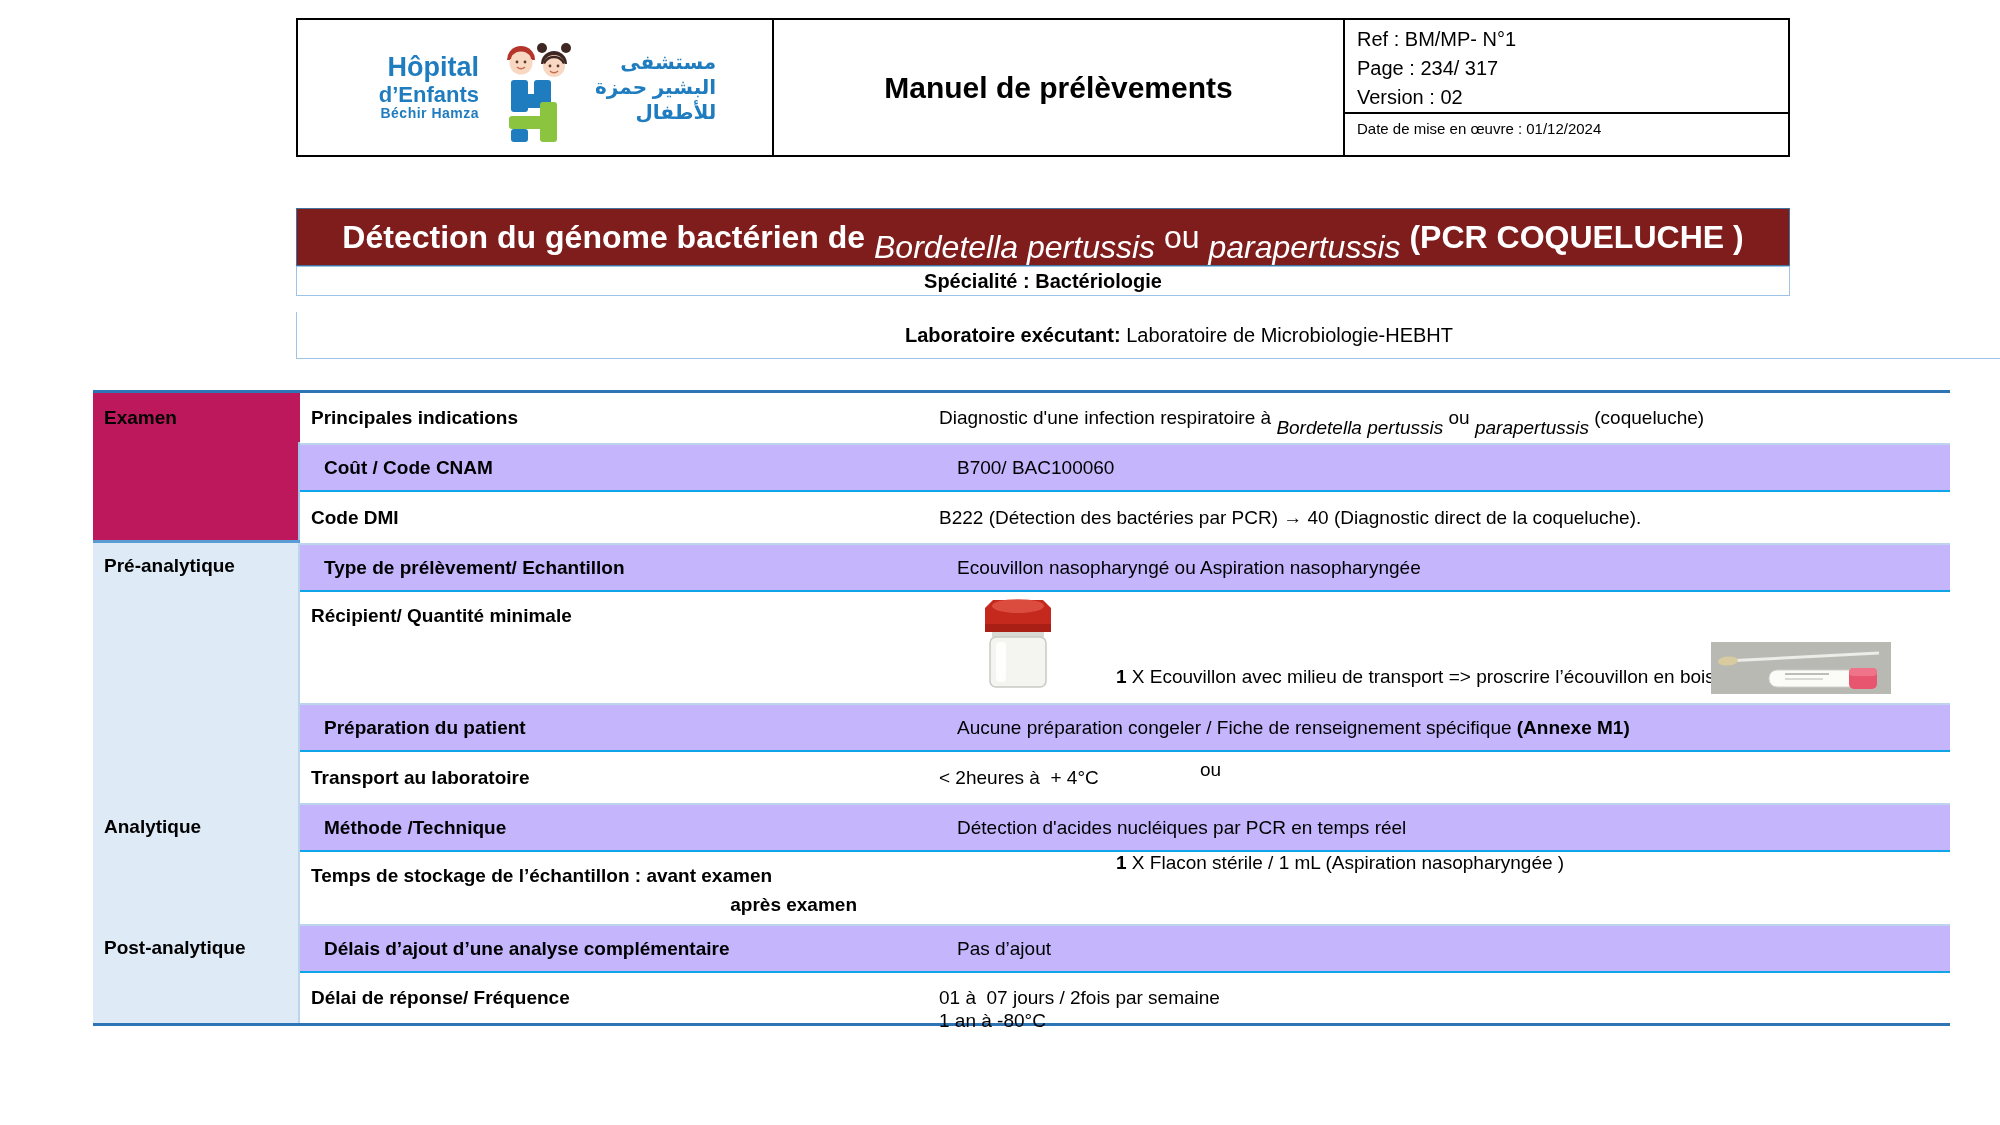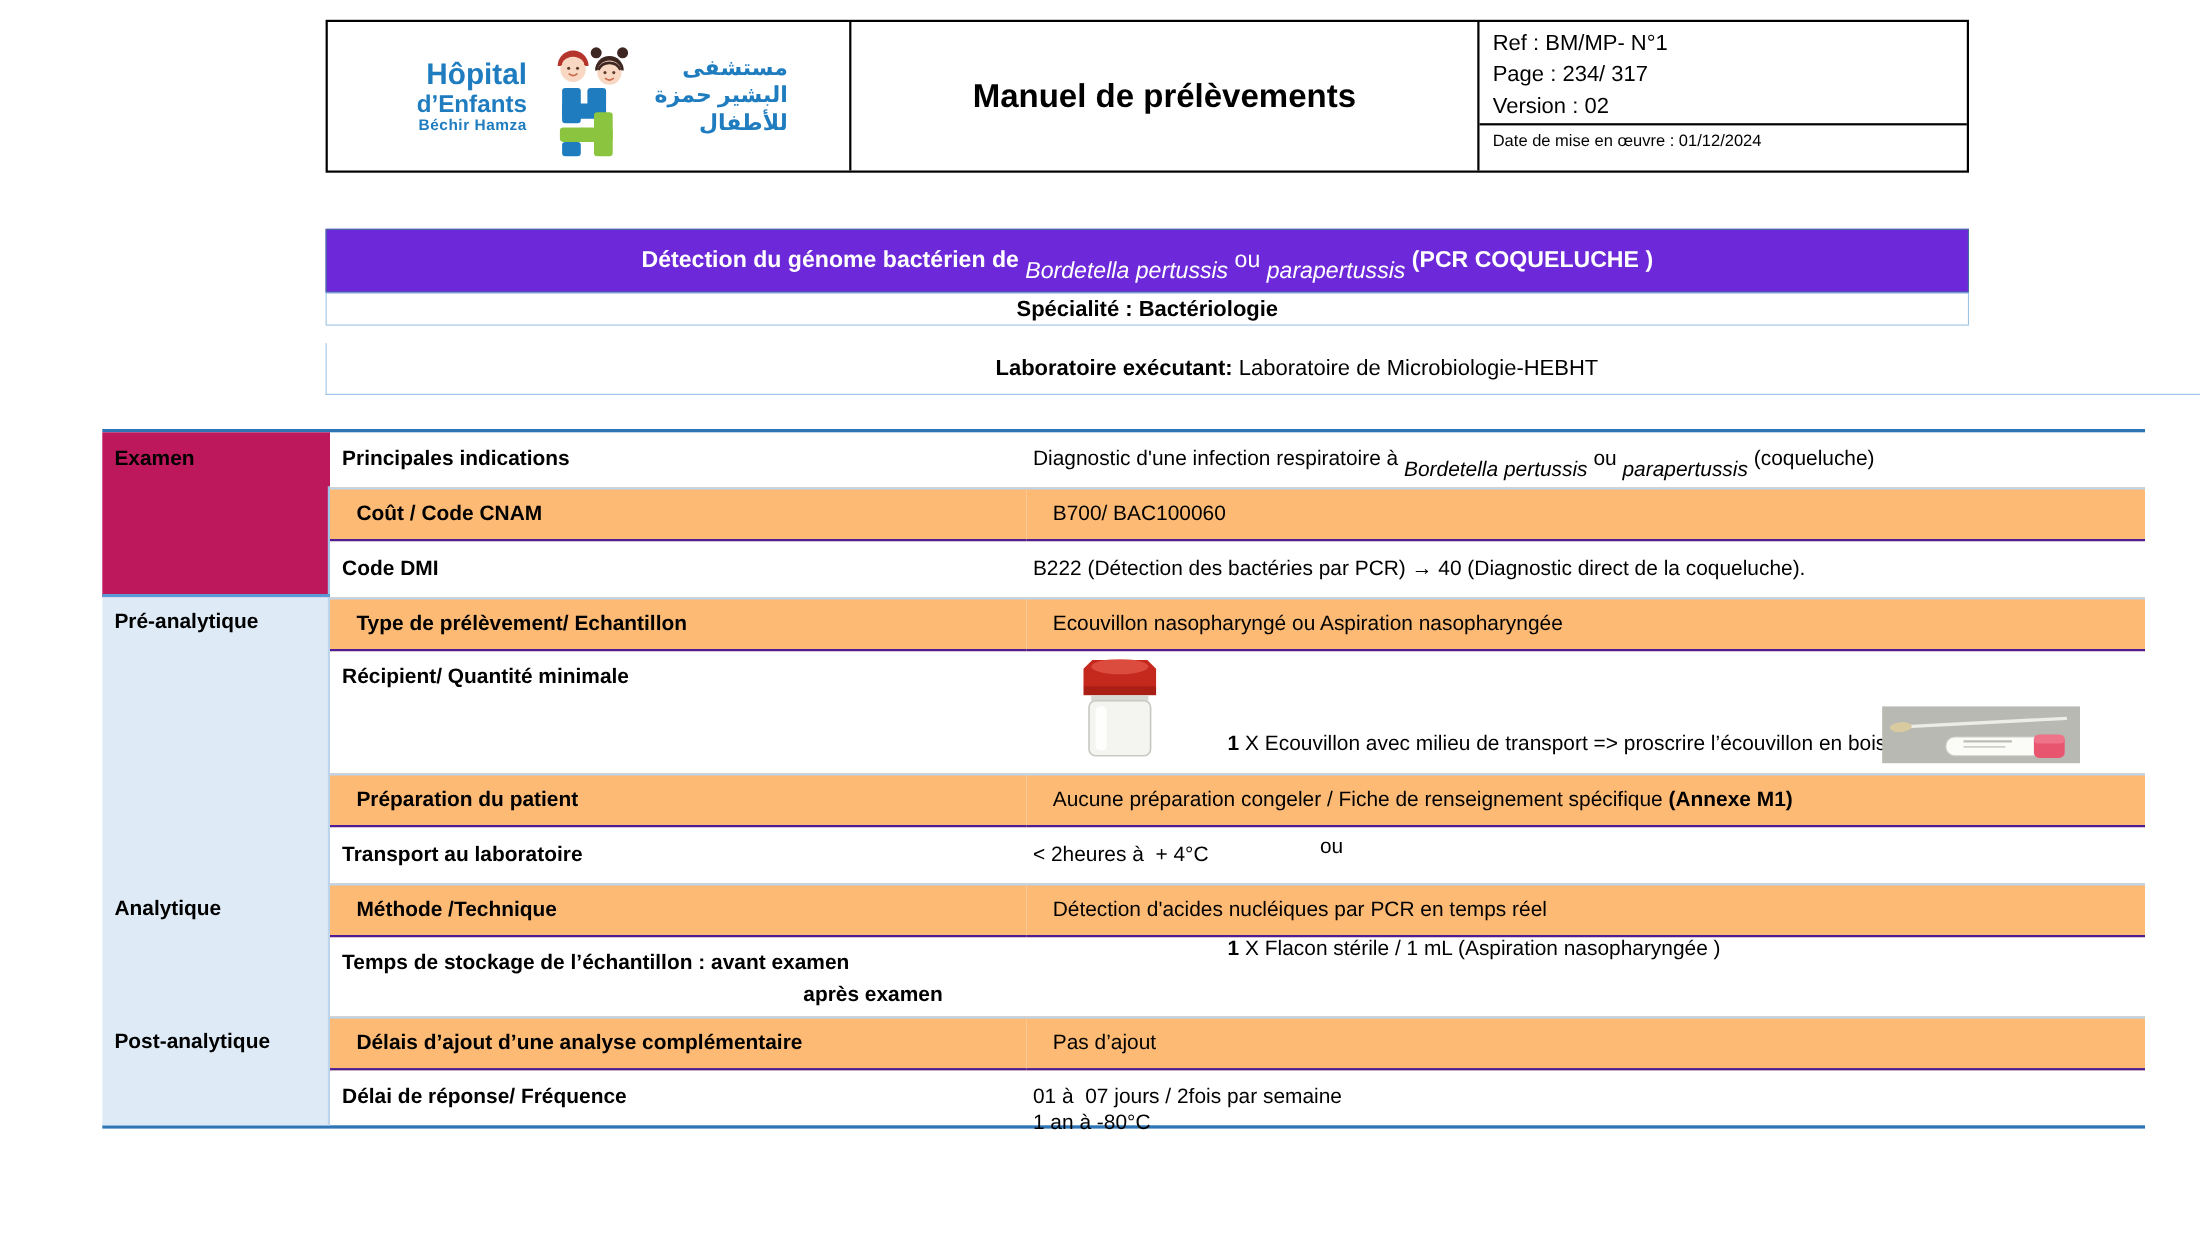--- a/index.html
+++ b/index.html
@@ -27,23 +27,23 @@
 
   .logo-fr { text-align:right; color:#1E7CBF; font-weight:bold; line-height:1.08; }
   .logo-fr .l1 { font-size:27px; }
   .logo-fr .l2 { font-size:22px; }
   .logo-fr .l3 { font-size:14px; letter-spacing:0.5px; }
   .logo-ar { text-align:right; color:#1E7CBF; font-weight:bold; font-size:20px; line-height:25px; }
 
   
   .banner {
     position:absolute; left:296px; top:208px; width:1494px; height:58px;
-    background:#6d28d9; border:1px solid #41719C; color:#fff;
+    background:#7f1d1d; border:1px solid #41719C; color:#fff;
     display:flex; align-items:center; justify-content:center;
-    font-size:21px; font-weight:bold; white-space:pre;
+    font-size:32px; font-weight:bold; white-space:pre;
   }
   .banner .it { font-style:italic; font-weight:400; }
   .banner .rg { font-weight:400; }
 
   .specrow {
     position:absolute; left:296px; top:266px; width:1494px; height:30px;
     border:1px solid #9DC3E6; display:flex; align-items:center; justify-content:center;
     font-size:20px; font-weight:bold;
   }
   .labrow {
@@ -76,21 +76,21 @@
   }
   .secl { position:absolute; left:11px; font-weight:bold; }
   .sec-pre  { top:12px; }
   .sec-ana  { top:273px; }
   .sec-post { top:394px; }
 
   .lbl { grid-column:2; font-weight:bold; display:flex; align-items:center; padding-left:11px; }
   .val { grid-column:3; display:flex; align-items:center; padding-left:6px; white-space:pre; }
   .r1{grid-row:1} .r2{grid-row:2} .r3{grid-row:3} .r4{grid-row:4} .r5{grid-row:5}
   .r6{grid-row:6} .r7{grid-row:7} .r8{grid-row:8} .r9{grid-row:9} .r10{grid-row:10} .r11{grid-row:11}
-  .blue { background:#fdba74; border-top:2px solid #BCD4EC; border-bottom:2px solid #4c1d95;padding-left:24px; }
+  .blue { background:#c4b5fd; border-top:2px solid #BCD4EC; border-bottom:2px solid #0ea5e9;padding-left:24px; }
   .it { font-style:italic;margin-top:20px; }
   .bd { font-weight:bold; }
 
   
   .lbl-top { align-items:flex-start; padding-top:13px; }
   .val-recip { position:relative; display:block; padding:0; }
   .jar-img { position:absolute; left:42px; top:2px; }
   .recip-text { position:absolute; left:183px; top:7px; line-height:31px; white-space:pre; }
   .recip-ou { margin-left:84px; }
   .swab-img { position:absolute; left:778px; top:50px; }

